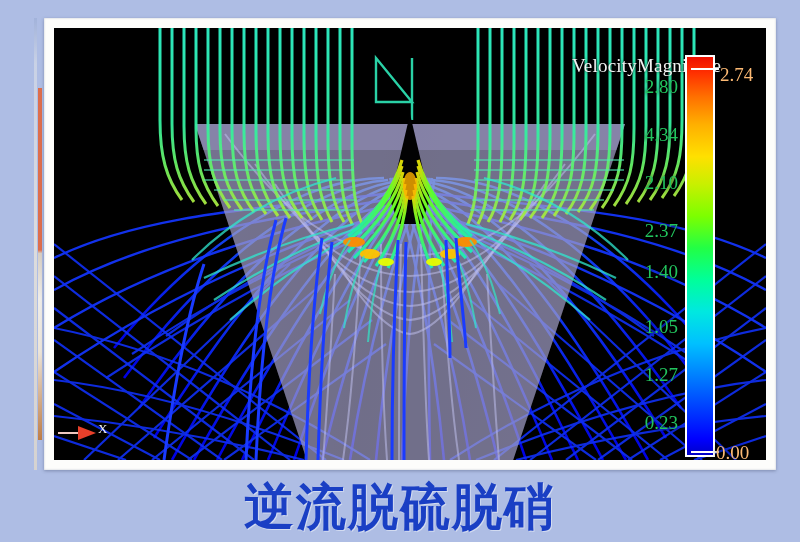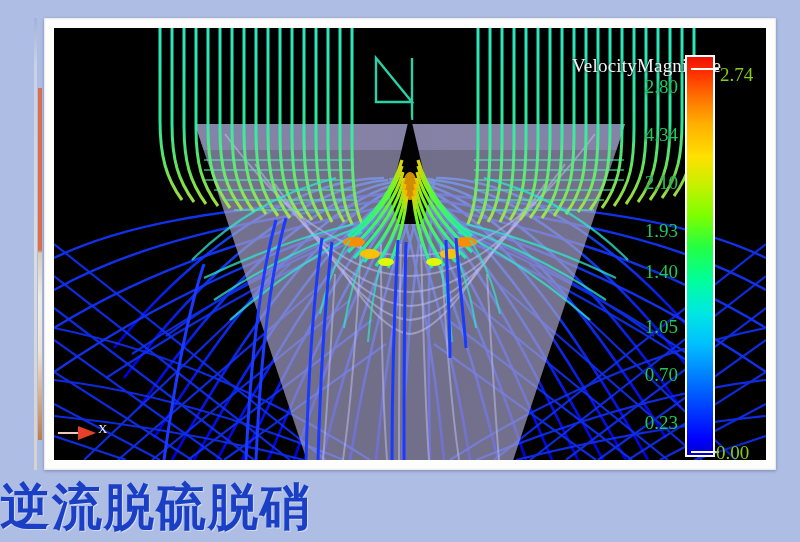--- a/index.html
+++ b/index.html
@@ -89,35 +89,35 @@
   .cb-title{
     position:absolute;left:518px;top:27px;
     color:#f2f2f2;font-size:19px;letter-spacing:.2px;
     text-shadow:0 0 3px rgba(0,0,0,.9);white-space:nowrap;
   }
   .cb-ticklabels{position:absolute;left:556px;top:48px;width:68px;height:388px;}
   .cb-ticklabels div{
     position:absolute;right:0;color:#22c55e;font-size:19px;white-space:nowrap;
     text-shadow:0 0 4px rgba(0,0,0,.95);
   }
-  .cb-range{position:absolute;color:#84cc16;font-size:19px;white-space:nowrap;
+  .cb-range{position:absolute;color:#fdba74;font-size:19px;white-space:nowrap;
     text-shadow:0 0 4px rgba(0,0,0,.95);}
   .cb-range.max{left:666px;top:36px;}
   .cb-range.min{left:662px;top:414px;}
 
   
   .axis-widget{position:absolute;left:4px;top:392px;width:56px;height:26px;}
   .axis-widget .lbl{
     position:absolute;left:40px;top:1px;color:#f0f0f0;font-size:13px;
     font-family:"Liberation Serif",serif;
   }
 
   
   .caption{
-    position:absolute;left:0;top:474px;width:800px;text-align:left;
+    position:absolute;left:0;top:474px;width:800px;text-align:center;
     color:#1a3fc4;font-size:50px;font-weight:bold;
     font-family:"DejaVu Sans","Liberation Sans",sans-serif;
     letter-spacing:2px;
     text-shadow:1px 1px 0 rgba(255,255,255,.45);
   }
 </style>
 </head>
 <body>
 
 <div class="stage">
@@ -397,24 +397,24 @@
         <path d="M222,192 C204,258 196,344 192,432"></path>
         <path d="M150,236 C132,290 120,360 110,432"></path>
       </g>
     </svg>
 
     <div class="cb-title">VelocityMagnitude</div>
     <div class="cb-ticklabels">
       <div style="top:0px">2.80</div>
       <div style="top:48px">4.34</div>
       <div style="top:96px">2.10</div>
-      <div style="top:144px">1.93</div>
+      <div style="top:144px">2.37</div>
       <div style="top:185px">1.40</div>
       <div style="top:240px">1.05</div>
-      <div style="top:288px">0.70</div>
+      <div style="top:288px">1.27</div>
       <div style="top:336px">0.23</div>
 
     </div>
 
     <div class="cbar-wrap">
       <div class="cbar"></div>
       <div class="cbar-tick-top"></div>
       <div class="cbar-tick-bot"></div>
     </div>
     <div class="cb-range max">2.74</div>

